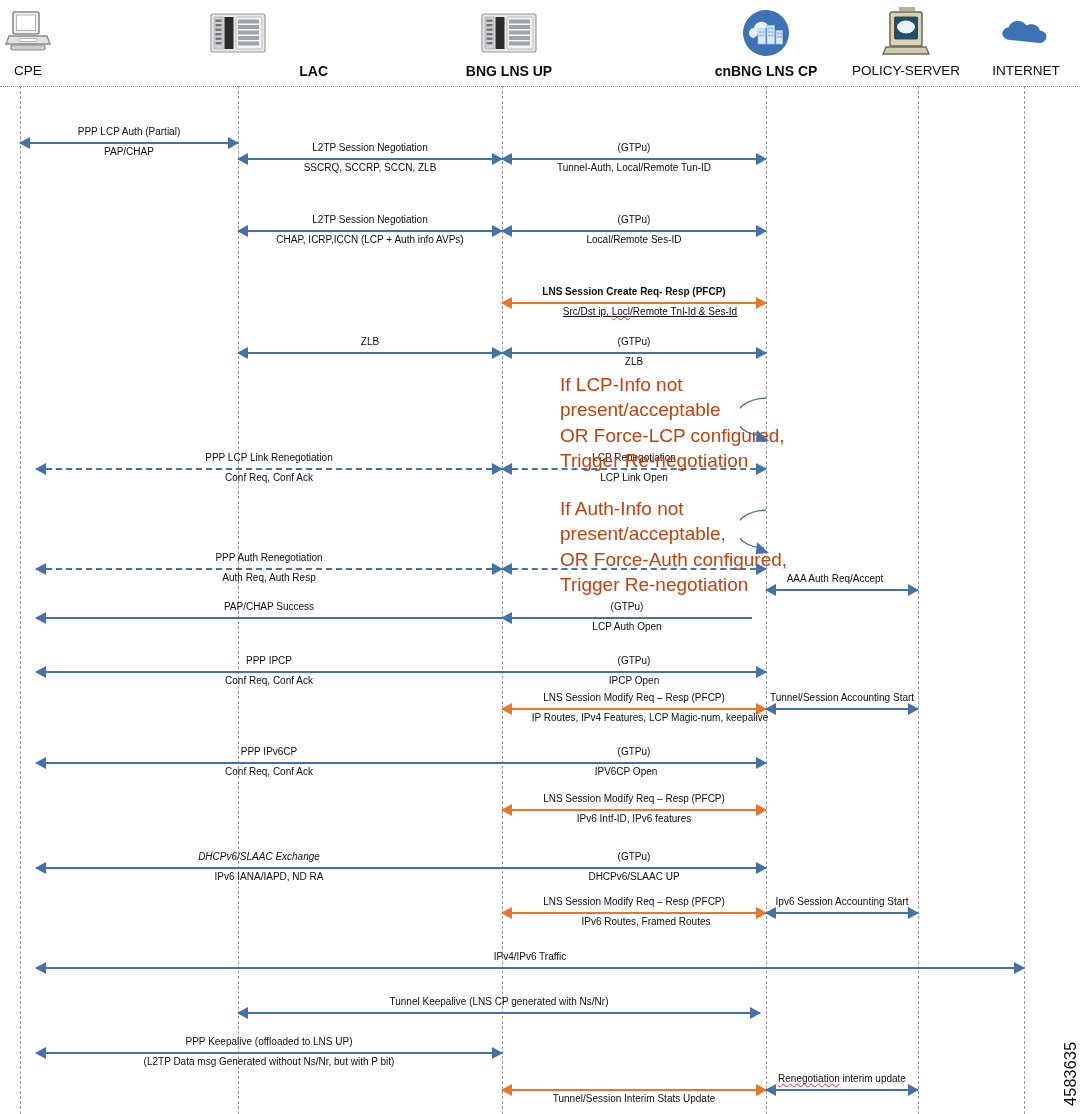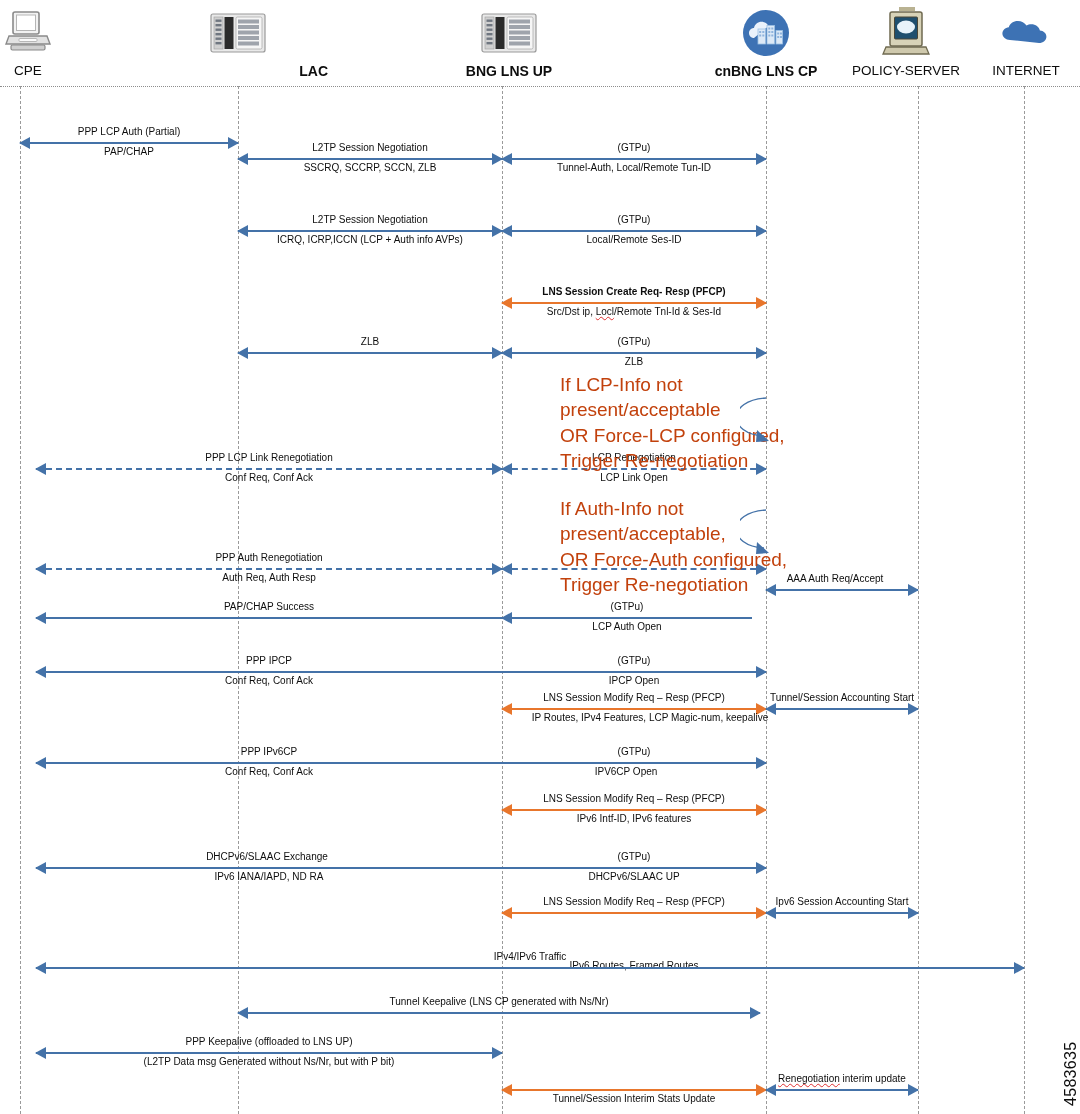--- a/index.html
+++ b/index.html
@@ -262,35 +262,35 @@
         <div class="head left"></div>
         <div class="head right"></div>
         <div class="lbl above" style="left: 132px;">(GTPu)</div>
         <div class="lbl below" style="left: 132px;">Tunnel-Auth, Local/Remote Tun-ID</div>
       </div>
       <div class="msg " style="left: 238px; top: 230px; width: 264px;">
         <div class="line"></div>
         <div class="head left"></div>
         <div class="head right"></div>
         <div class="lbl above" style="left: 132px;">L2TP Session Negotiation</div>
-        <div class="lbl below" style="left: 132px;">ICRQ, ICRP,ICCN (LCP + Auth info AVPs)</div>
+        <div class="lbl below" style="left: 132px;">CHAP, ICRP,ICCN (LCP + Auth info AVPs)</div>
       </div>
       <div class="msg " style="left: 502px; top: 230px; width: 264px;">
         <div class="line"></div>
         <div class="head left"></div>
         <div class="head right"></div>
         <div class="lbl above" style="left: 132px;">(GTPu)</div>
         <div class="lbl below" style="left: 132px;">Local/Remote Ses-ID</div>
       </div>
       <div class="msg orange" style="left: 502px; top: 302px; width: 264px;">
         <div class="line"></div>
         <div class="head left"></div>
         <div class="head right"></div>
         <div class="lbl above" style="left: 132px; font-weight: bold;">LNS Session Create Req- Resp (PFCP)</div>
-        <div class="lbl below" style="left: 132px;">Src/Dst ip, <span class="sq">Locl</span>/Remote Tnl-Id &amp; Ses-Id</div>
+        <div class="lbl below" style="left: 148px; text-decoration: underline;">Src/Dst ip, <span class="sq">Locl</span>/Remote Tnl-Id &amp; Ses-Id</div>
       </div>
       <div class="msg " style="left: 238px; top: 352px; width: 264px;">
         <div class="line"></div>
         <div class="head left"></div>
         <div class="head right"></div>
         <div class="lbl above" style="left: 132px;">ZLB</div>
       </div>
       <div class="msg " style="left: 502px; top: 352px; width: 264px;">
         <div class="line"></div>
         <div class="head left"></div>
@@ -381,35 +381,35 @@
       <div class="msg orange" style="left: 502px; top: 809px; width: 264px;">
         <div class="line"></div>
         <div class="head left"></div>
         <div class="head right"></div>
         <div class="lbl above" style="left: 132px;">LNS Session Modify Req – Resp (PFCP)</div>
         <div class="lbl below" style="left: 132px;">IPv6 Intf-ID, IPv6 features</div>
       </div>
       <div class="msg " style="left: 36px; top: 867px; width: 466px;">
         <div class="line"></div>
         <div class="head left"></div>
-        <div class="lbl above" style="left: 231px;">DHCPv6/SLAAC Exchange</div>
+        <div class="lbl above" style="left: 223px; font-style: italic;">DHCPv6/SLAAC Exchange</div>
         <div class="lbl below" style="left: 233px;">IPv6 IANA/IAPD, ND RA</div>
       </div>
       <div class="msg " style="left: 502px; top: 867px; width: 264px;">
         <div class="line"></div>
         <div class="head right"></div>
         <div class="lbl above" style="left: 132px;">(GTPu)</div>
         <div class="lbl below" style="left: 132px;">DHCPv6/SLAAC  UP</div>
       </div>
       <div class="msg orange" style="left: 502px; top: 912px; width: 264px;">
         <div class="line"></div>
         <div class="head left"></div>
         <div class="head right"></div>
         <div class="lbl above" style="left: 132px;">LNS Session Modify Req – Resp (PFCP)</div>
-        <div class="lbl below" style="left: 132px; margin-top: 44px;">IPv6 Routes, Framed Routes</div>
+        <div class="lbl below" style="left: 144px;">IPv6 Routes, Framed Routes</div>
       </div>
       <div class="msg " style="left: 766px; top: 912px; width: 152px;">
         <div class="line"></div>
         <div class="head left"></div>
         <div class="head right"></div>
         <div class="lbl above" style="left: 76px;">Ipv6 Session Accounting Start</div>
       </div>
       <div class="msg " style="left: 36px; top: 967px; width: 988px;">
         <div class="line"></div>
         <div class="head left"></div>

